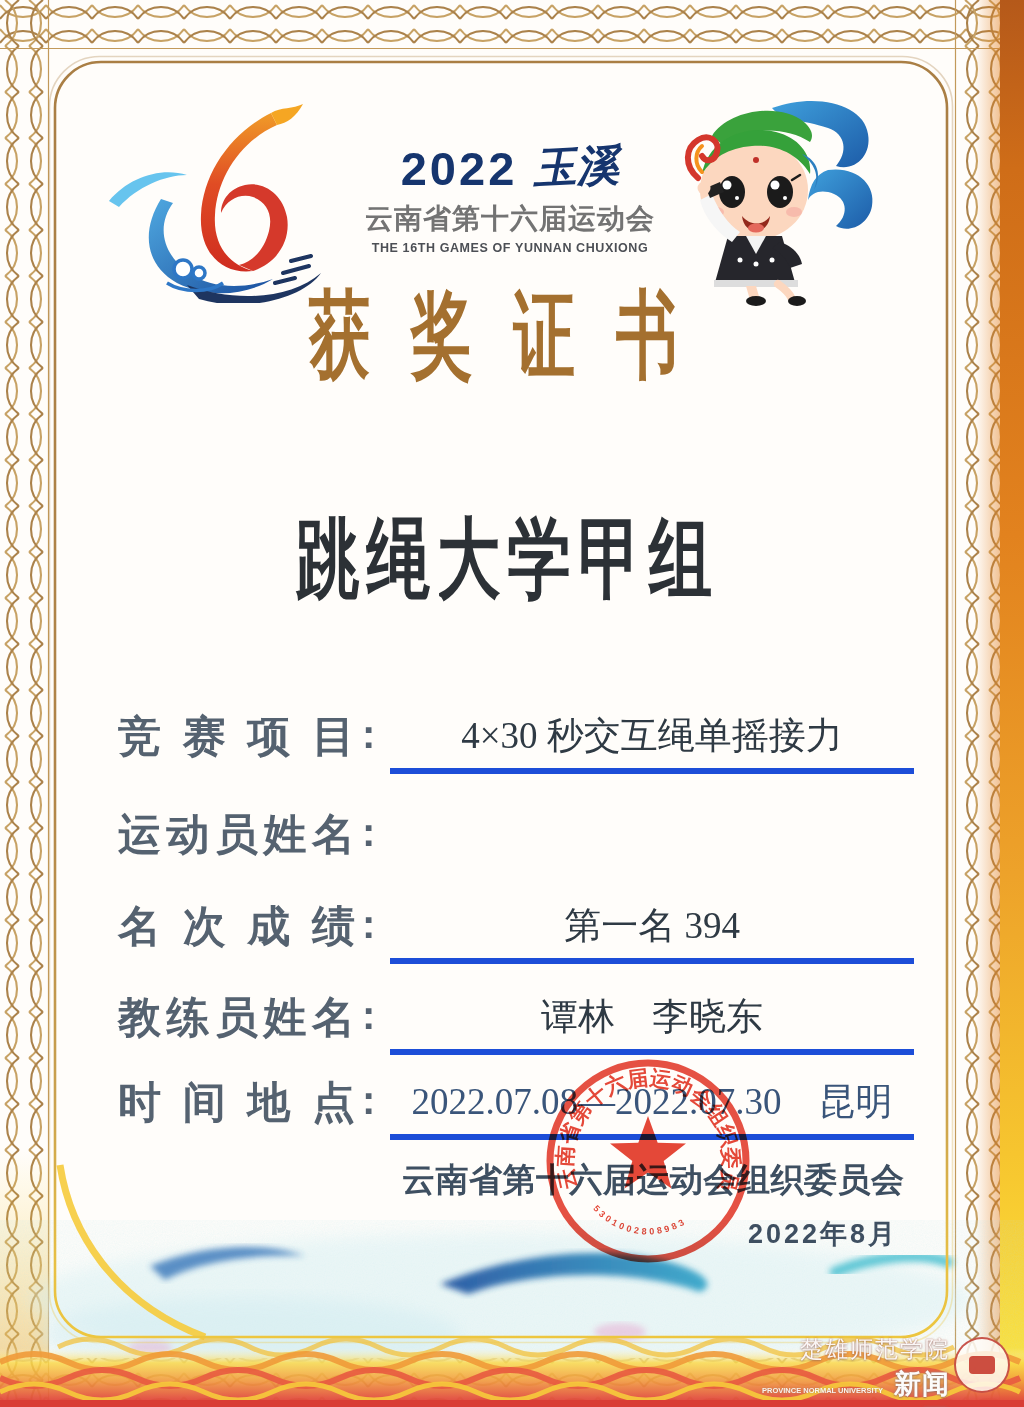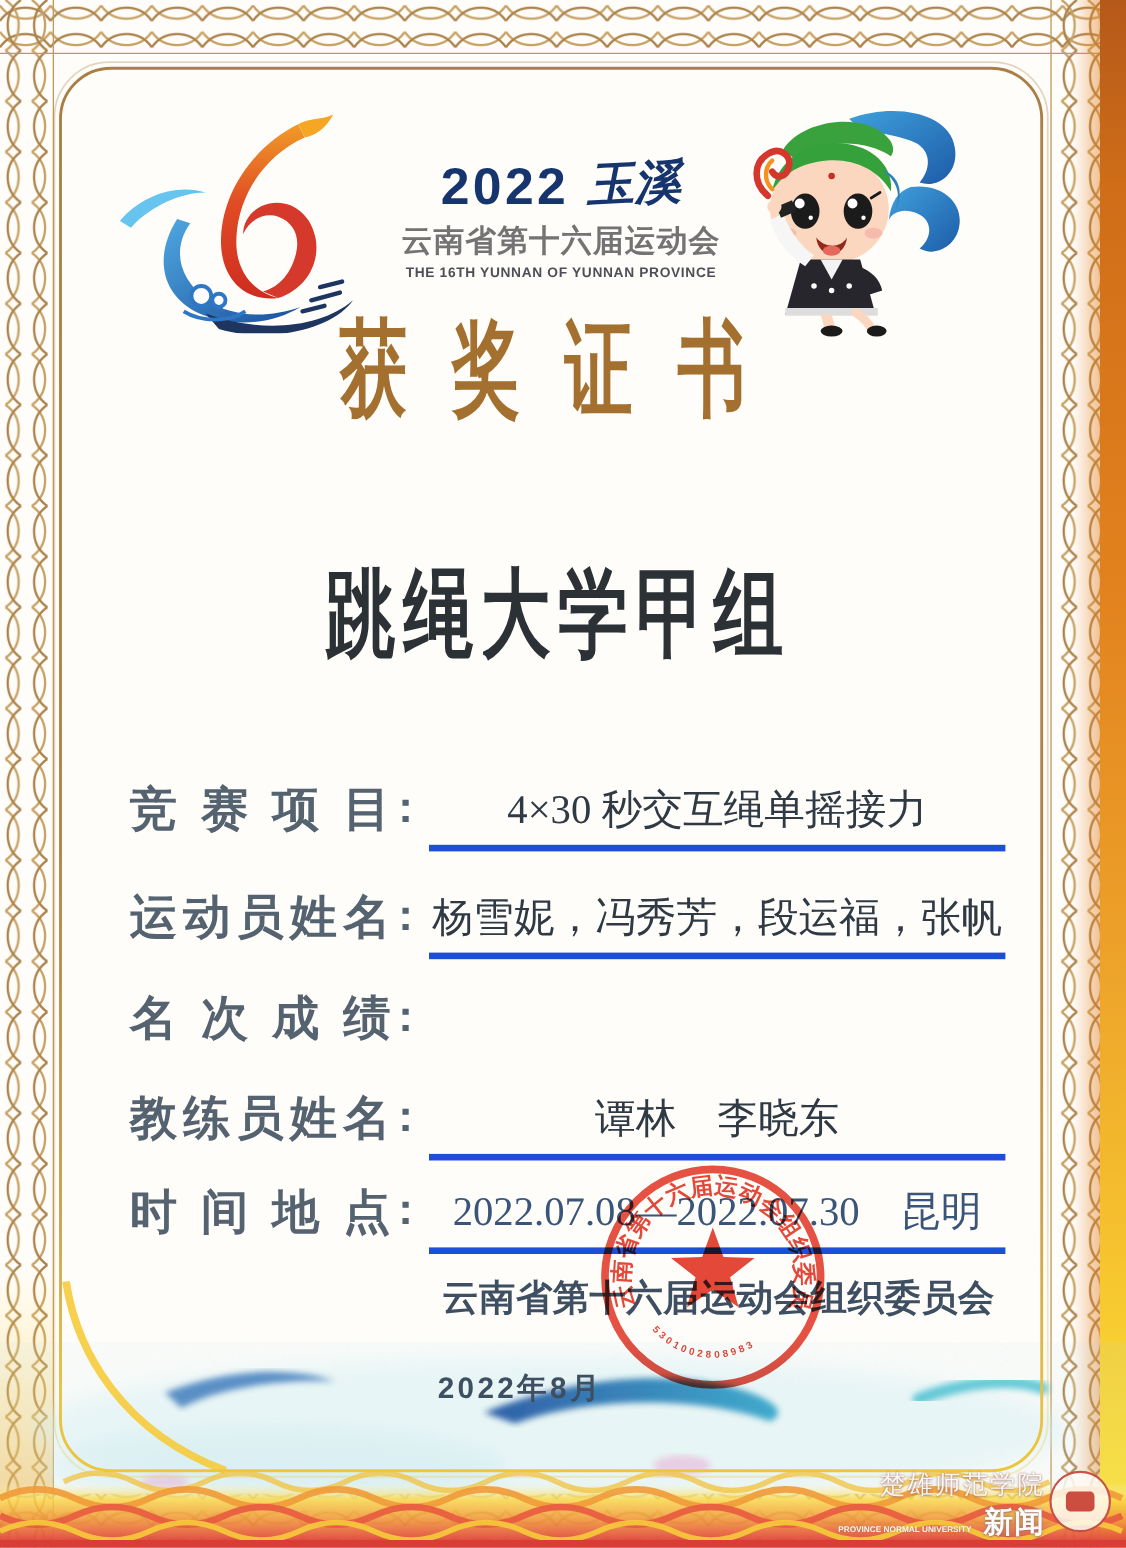--- a/index.html
+++ b/index.html
@@ -38,22 +38,22 @@
     font-weight:bold;font-size:40px;color:#556270;}
   .form-value{position:absolute;left:390px;top:0;width:524px;height:68px;
     border-bottom:6px solid #1d4ed8;display:flex;align-items:flex-end;justify-content:center;
     padding-bottom:7px;box-sizing:border-box;
     font-family:"Liberation Serif","DejaVu Serif",serif;font-size:37px;color:#2f3a44;
     white-space:nowrap;}
   .form-row.r5 .form-value{color:#3a557a;}
   
   .issuer-org{position:absolute;left:402px;top:1158px;width:500px;text-align:center;
     font-weight:bold;font-size:33px;color:#3e4f61;letter-spacing:0.5px;z-index:5;white-space:nowrap;}
-  .issue-date{position:absolute;left:398px;top:1216px;width:500px;text-align:left;
-    font-weight:bold;font-size:27px;color:#3e4f61;letter-spacing:3px;z-index:5;margin-top:28px;}
+  .issue-date{position:absolute;left:398px;top:1216px;width:500px;text-align:right;
+    font-weight:bold;font-size:27px;color:#3e4f61;letter-spacing:3px;z-index:5;}
   .stamp-svg{position:absolute;left:538px;top:1051px;z-index:6;mix-blend-mode:multiply;opacity:.93;}
   
   .watermark{position:absolute;left:762px;top:1334px;width:248px;height:66px;z-index:8;}
   .wm-text{position:absolute;right:60px;top:0;text-align:right;}
   .wm-cn{font-weight:normal;font-size:23px;letter-spacing:2px;color:rgba(255,255,255,.93);
     text-shadow:0 0 2px rgba(170,70,50,.7),0 1px 2px rgba(120,120,120,.5);white-space:nowrap;}
   .wm-line2{display:flex;align-items:baseline;gap:5px;justify-content:flex-end;margin-top:1px;}
   .wm-en{font-size:7.5px;font-weight:bold;color:rgba(255,255,255,.9);
     text-shadow:0 0 2px rgba(150,120,90,.8);white-space:nowrap;}
   .wm-net{font-size:27px;font-weight:bold;color:rgba(255,255,255,.97);letter-spacing:1px;
@@ -199,21 +199,21 @@
       <path d="M72,180 C88,190 114,190 128,180" fill="none"></path>
     </g>
   </svg>
 
   <div class="logo-block">
     <div class="logo-line1">
       <span class="logo-year">2022</span>
       <span class="logo-city">玉溪</span>
     </div>
     <div class="logo-cn">云南省第十六届运动会</div>
-    <div class="logo-en">THE 16TH YUNNAN OF YUNNAN PROVINCE</div>
+    <div class="logo-en">THE 16TH GAMES OF YUNNAN CHUXIONG</div>
   </div>
 
   <svg class="mascot-svg" width="230" height="215" viewBox="0 0 230 215">
     <defs>
       <linearGradient id="gHair" x1="0" y1="0" x2="1" y2="1">
         <stop offset="0" stop-color="#3fa0dc"></stop>
           <stop offset="1" stop-color="#1d5ca8"></stop>
       </linearGradient>
     </defs>
     <path d="M120,16 C164,0 212,12 216,42 C220,64 202,80 184,74 C196,60 194,42 176,36
@@ -267,25 +267,25 @@
   </div>
 
   <div class="form-row r1" style="top:706px">
     <div class="form-label">竞赛项目</div>
     <div class="form-colon">:</div>
     <div class="form-value">4×30 秒交互绳单摇接力</div>
   </div>
   <div class="form-row r2" style="top:804px">
     <div class="form-label">运动员姓名</div>
     <div class="form-colon">:</div>
-    <div class="form-value">杨雪妮，冯秀芳，段运福，张帆</div>
   </div>
   <div class="form-row r3" style="top:896px">
     <div class="form-label">名次成绩</div>
     <div class="form-colon">:</div>
+    <div class="form-value">第一名 394</div>
   </div>
   <div class="form-row r4" style="top:987px">
     <div class="form-label">教练员姓名</div>
     <div class="form-colon">:</div>
     <div class="form-value">谭林　李晓东</div>
   </div>
   <div class="form-row r5" style="top:1072px">
     <div class="form-label">时间地点</div>
     <div class="form-colon">:</div>
     <div class="form-value">2022.07.08—2022.07.30　昆明</div>

